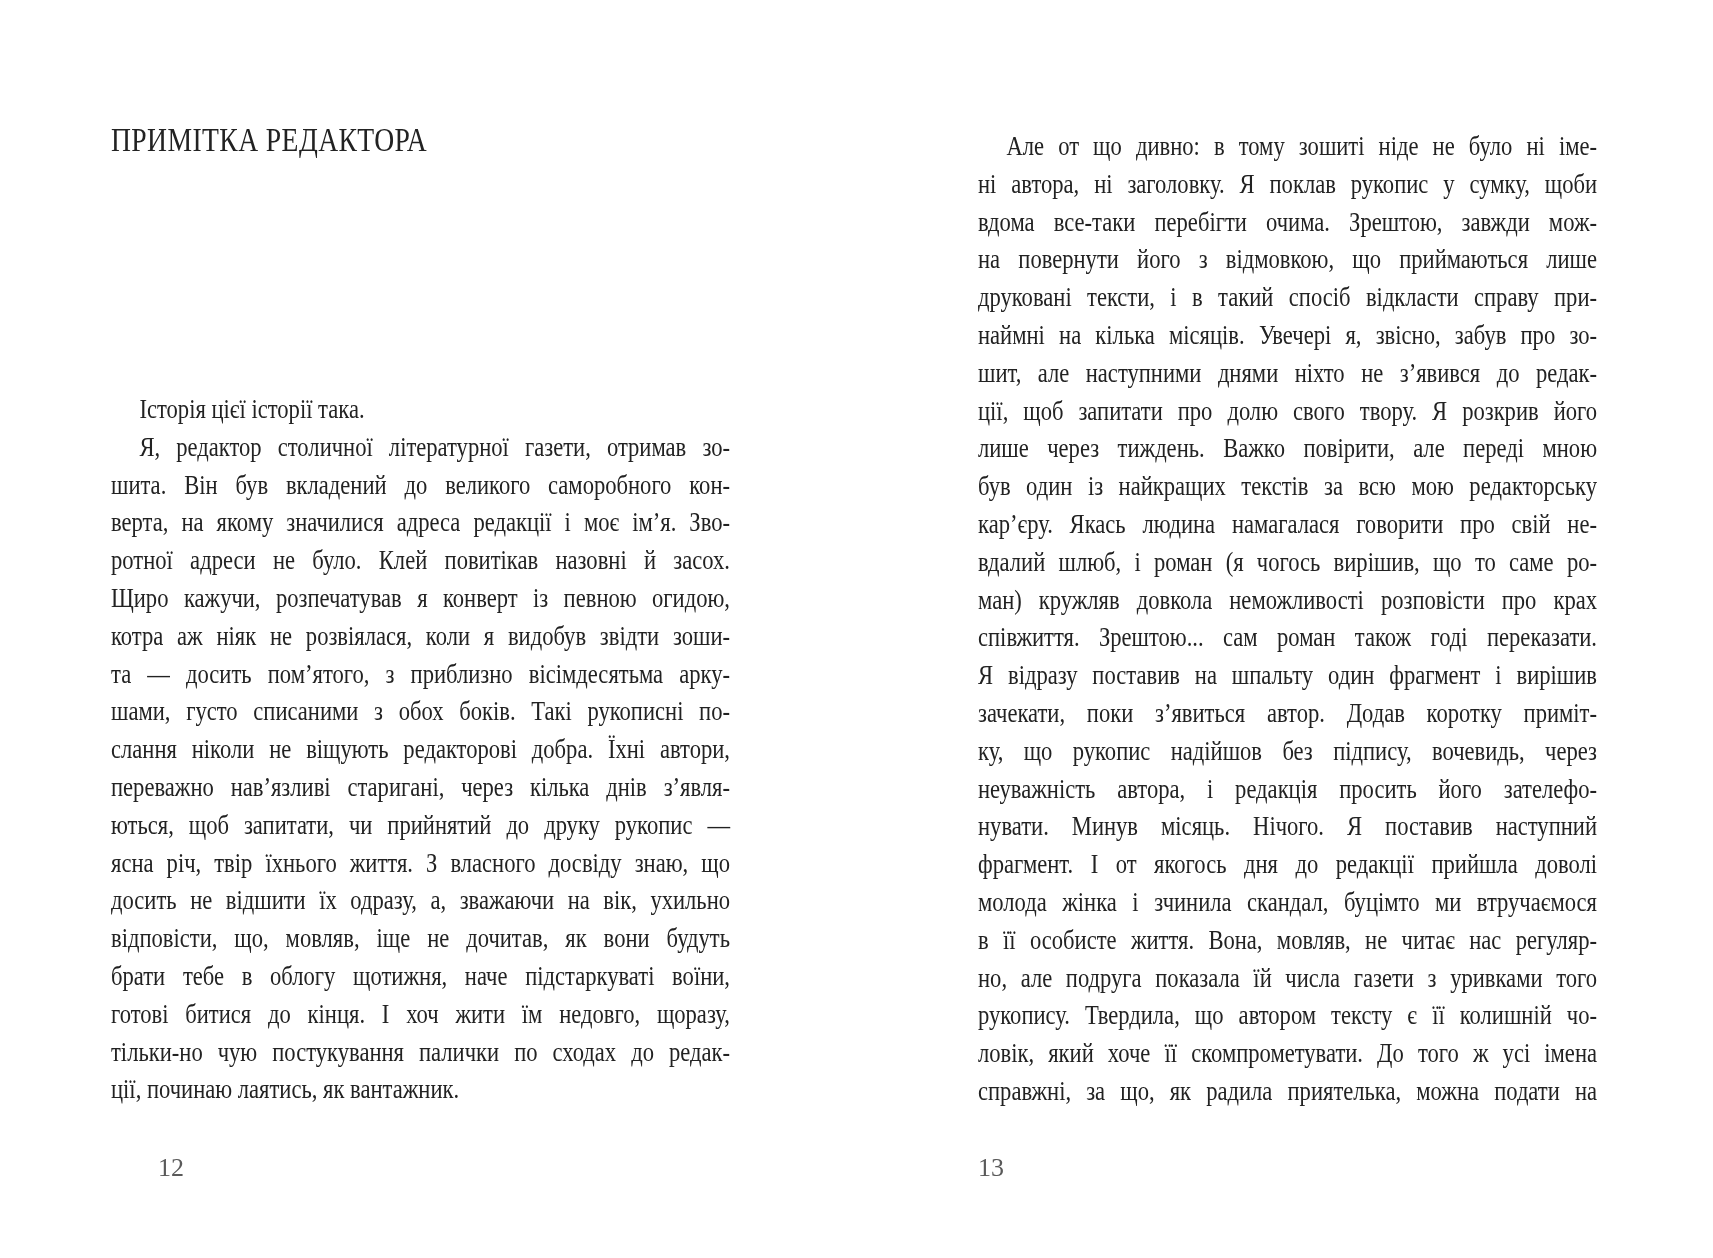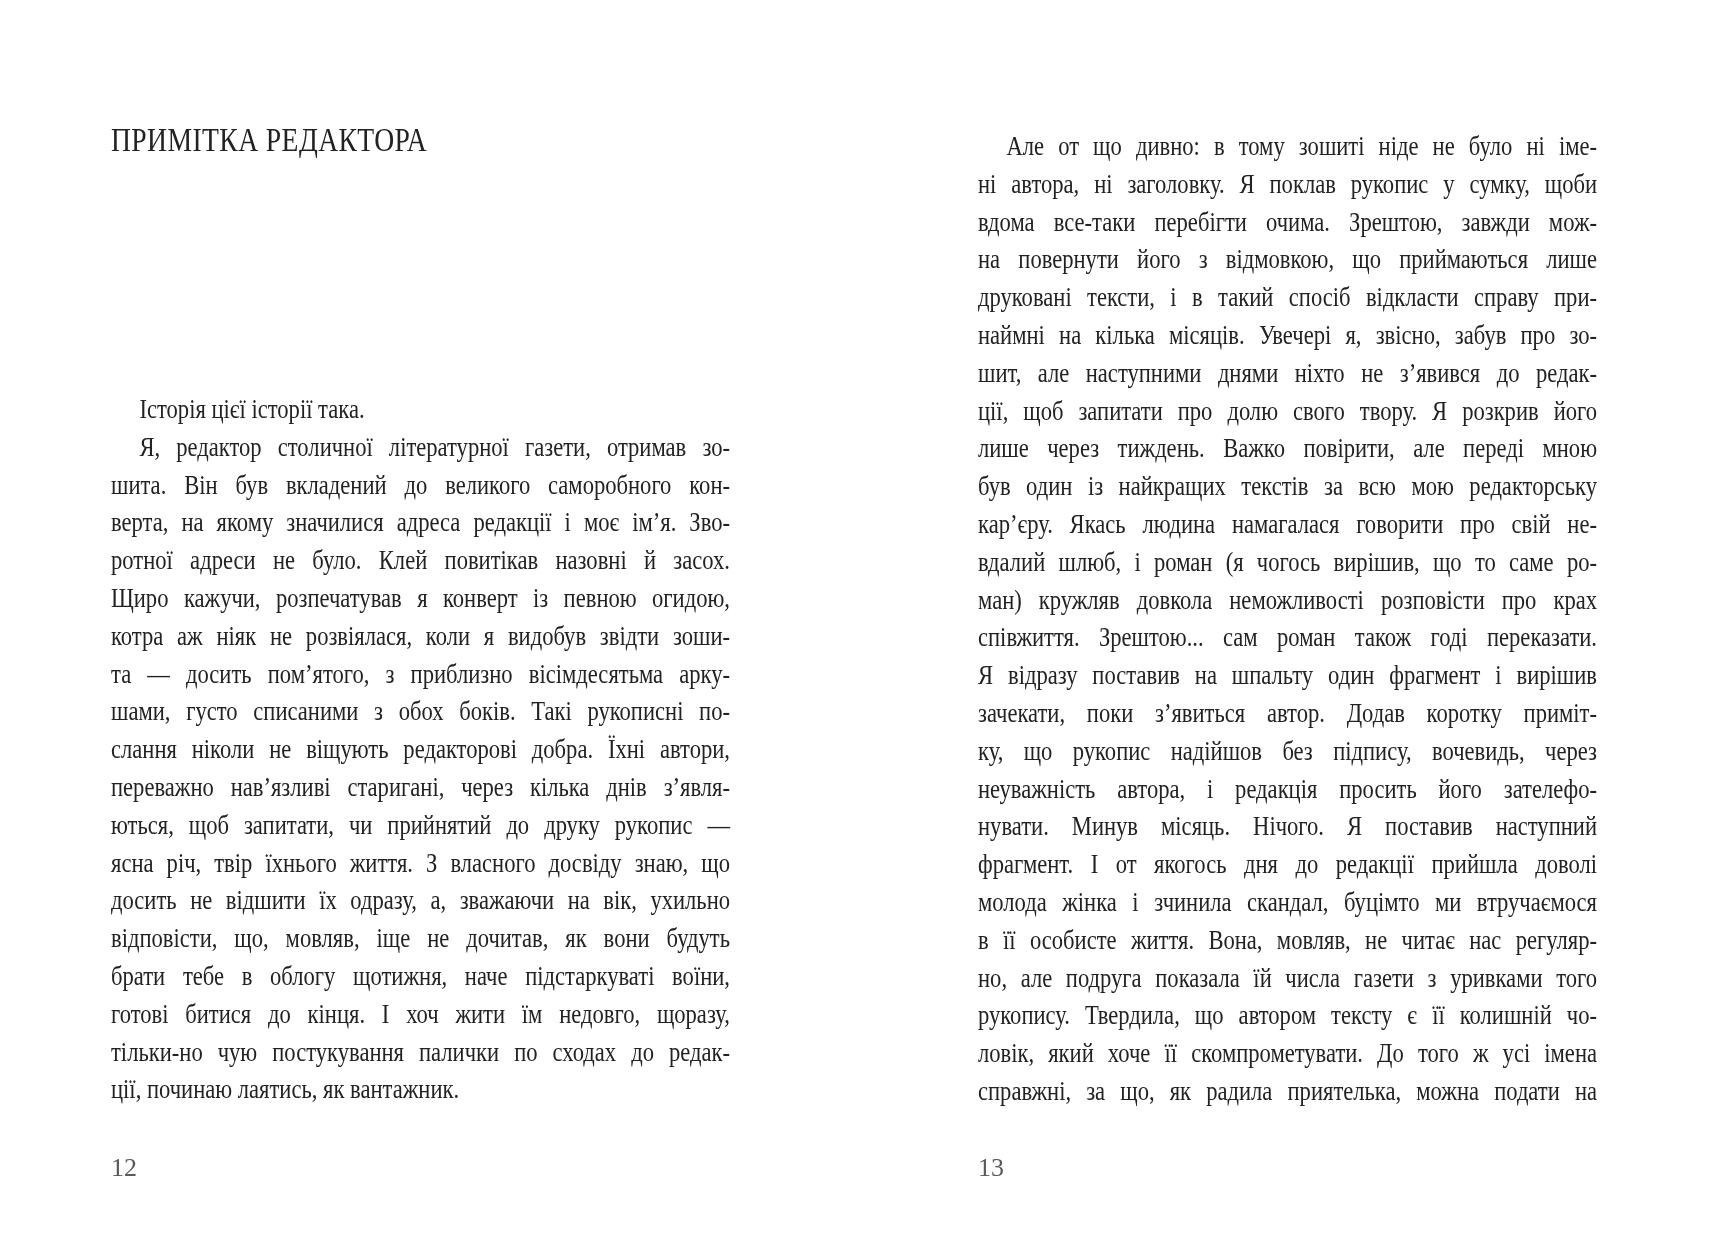--- a/index.html
+++ b/index.html
@@ -49,21 +49,21 @@
     text-align-last: left;
   }
   .line.indent { padding-left: 34px; }
   .folio {
     position: absolute;
     top: 1153px;
     font-size: 26px;
     line-height: 30px;
     color: #5a5a5a;
   }
-  .folio-left  { left: 111px; width: 120px; text-align: left; }
+  .folio-left  { left: 111px; width: 120px; text-align: center; }
   .folio-right { left: 978px; width: 622px; }
 </style>
 </head>
 <body>
 
 <div class="spread">
 
   <section class="textcol col-left">
     <h1 class="chapter-title">ПРИМІТКА РЕДАКТОРА</h1>
     <div class="title-gap"></div>

